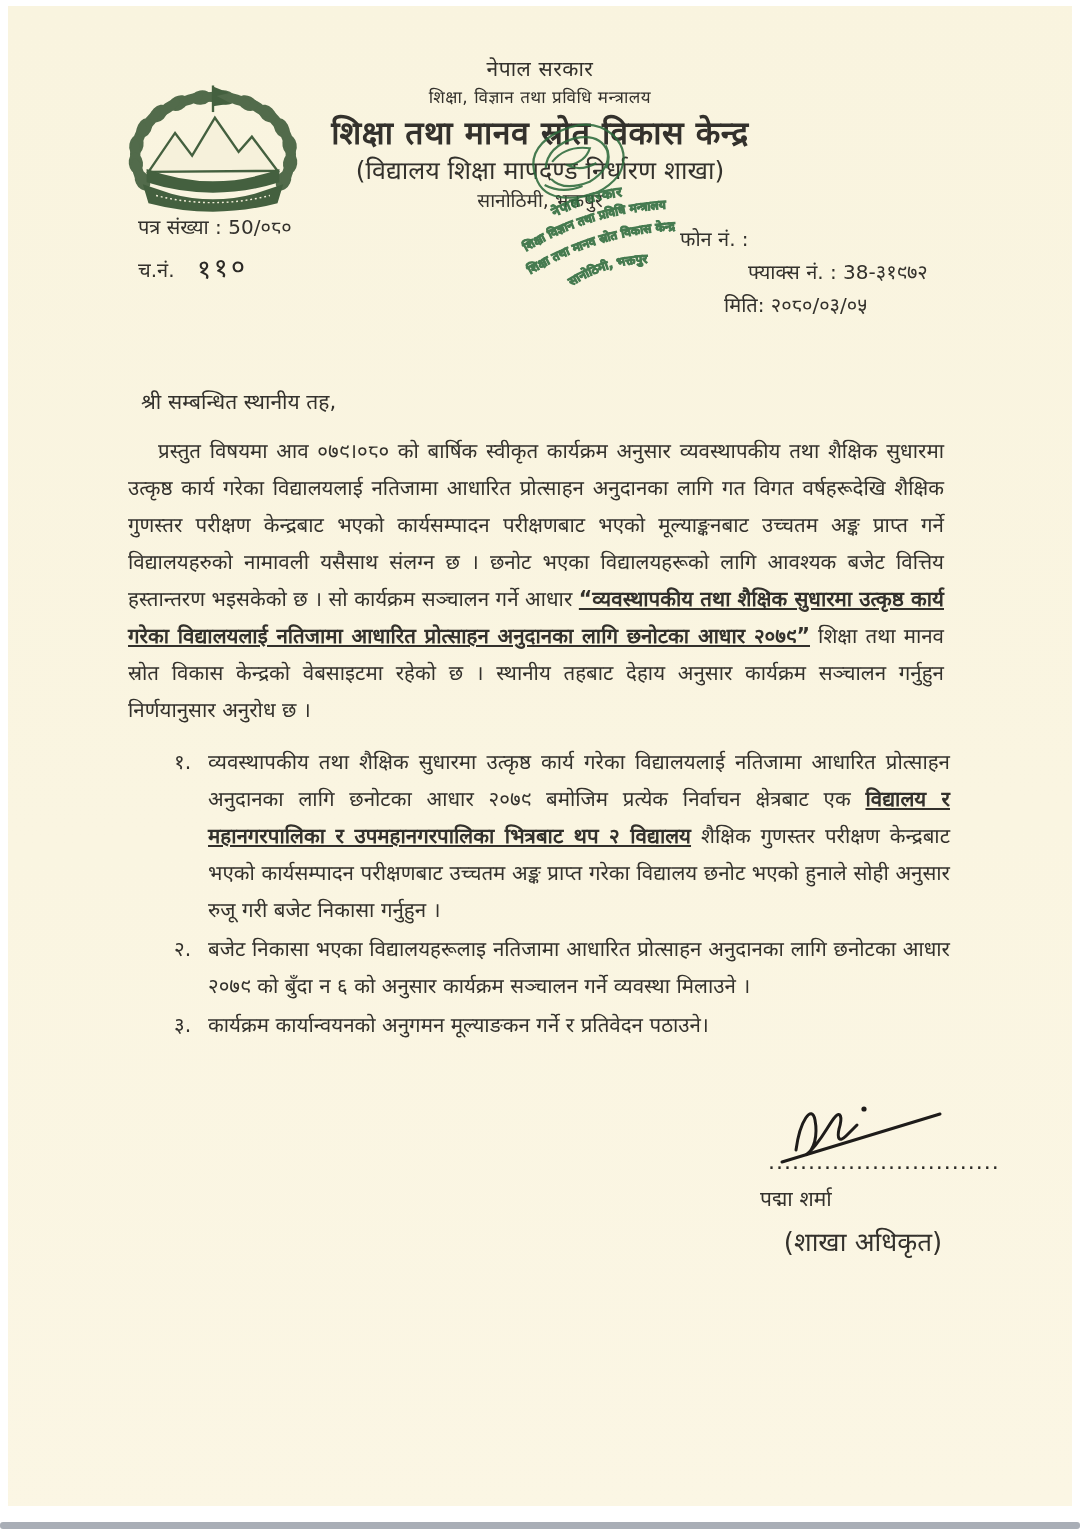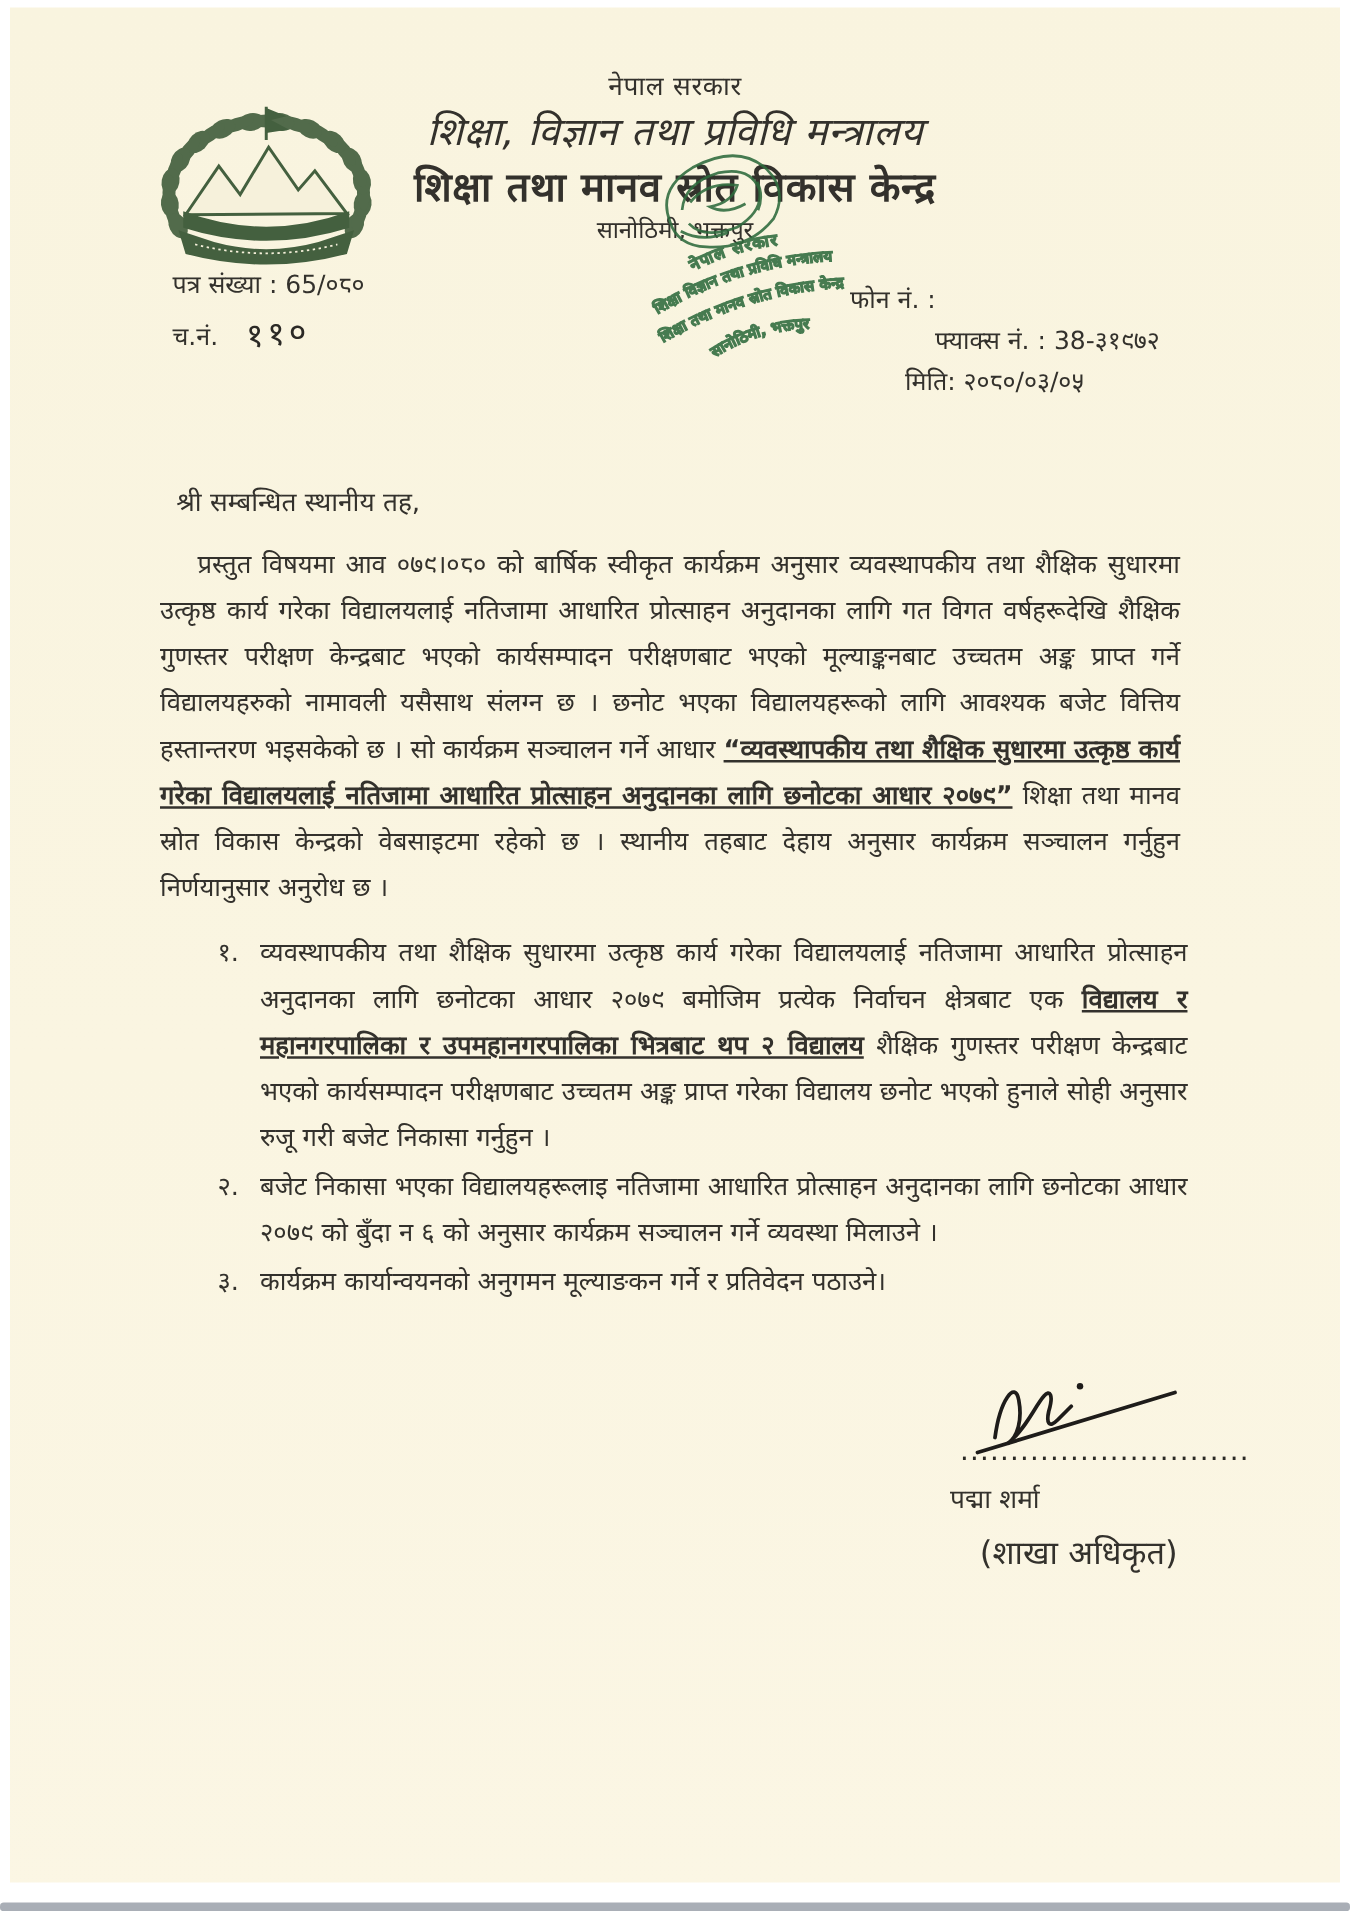--- a/index.html
+++ b/index.html
@@ -15,21 +15,21 @@
     color:#33312c;
   }
   .bottom-shadow{
     position:absolute;left:0;right:0;bottom:0;height:7px;
     background:#a9aeb6;border-radius:3px;
   }
   
   .emblem{position:absolute;left:110px;top:70px;width:190px;height:148px;}
   .letterhead{position:absolute;left:0;top:50px;width:100%;text-align:center;line-height:1.25;}
   .lh-gov{font-size:21px;letter-spacing:.5px;}
-  .lh-ministry{font-size:31px;margin-top:5px;letter-spacing:.5px;font-style:italic;}
+  .lh-ministry{font-size:17px;margin-top:5px;letter-spacing:.5px;}
   .lh-dept{font-size:32px;font-weight:bold;margin-top:4px;letter-spacing:.5px;}
   .lh-branch{font-size:25px;margin-top:2px;}
   .lh-address{font-size:19px;margin-top:3px;}
   
   .stamp{position:absolute;left:448px;top:104px;width:280px;height:210px;opacity:.88;pointer-events:none;}
   .stamp text{fill:#2e6b3d;font-weight:bold;font-family:"DejaVu Sans",sans-serif;}
   
   .ref-left{position:absolute;left:130px;top:207px;font-size:20px;line-height:1.4;}
   .ref-chno-row{margin-top:8px;}
   .hand-number{display:inline-block;font-size:27px;letter-spacing:3px;transform:rotate(-5deg);margin-left:16px;color:#2b2925;}
@@ -101,20 +101,21 @@
     <path d="M30,98 Q100,124 170,98 L170,112 Q100,134 30,112 Z" fill="#44603f"></path>
 
     <path d="M26,114 L56,124 Q100,136 144,124 L174,114 L168,134 Q100,152 32,134 Z" fill="#44603f"></path>
     <path d="M40,126 Q100,141 160,126" stroke="#f6f1db" stroke-width="1.5" fill="none" stroke-dasharray="2 3"></path>
   </svg>
 
   <div class="letterhead">
     <div class="lh-gov">नेपाल सरकार</div>
     <div class="lh-ministry">शिक्षा, विज्ञान तथा प्रविधि मन्त्रालय</div>
     <div class="lh-dept">शिक्षा तथा मानव स्रोत विकास केन्द्र</div>
+    <div class="lh-branch">(विद्यालय शिक्षा मापदण्ड निर्धारण शाखा)</div>
     <div class="lh-address">सानोठिमी, भक्तपुर</div>
   </div>
 
   <svg class="stamp" viewBox="0 0 280 210" aria-hidden="true">
     <g transform="rotate(-17 140 120)" stroke="#2e6b3d" fill="none">
 
       <g stroke-width="2.2">
         <path d="M98,52 Q96,24 128,16 Q168,8 184,34 Q196,56 178,74 Q152,92 120,80 Q98,72 98,52 Z"></path>
         <path d="M110,46 Q118,26 146,26 Q172,28 174,48 Q172,66 148,72 Q120,74 112,58"></path>
         <path d="M118,42 Q136,30 158,40 Q150,52 132,50 Q142,60 160,56"></path>
@@ -128,21 +129,21 @@
         <path id="arc4" d="M84,172 Q140,150 196,172"></path>
       </defs>
       <text font-size="13" letter-spacing="1"><textPath href="#arc1" startOffset="50%" text-anchor="middle">नेपाल सरकार</textPath></text>
       <text font-size="12"><textPath href="#arc2" startOffset="50%" text-anchor="middle">शिक्षा विज्ञान तथा प्रविधि मन्त्रालय</textPath></text>
       <text font-size="12"><textPath href="#arc3" startOffset="50%" text-anchor="middle">शिक्षा तथा मानव स्रोत विकास केन्द्र</textPath></text>
       <text font-size="12"><textPath href="#arc4" startOffset="50%" text-anchor="middle">सानोठिमी, भक्तपुर</textPath></text>
     </g>
   </svg>
 
   <div class="ref-left">
-    <div>पत्र संख्या : 65/०८०</div>
+    <div>पत्र संख्या : 50/०८०</div>
     <div class="ref-chno-row">
       <span>च.नं.</span>
       <span class="hand-number">११०</span>
     </div>
   </div>
   <div class="phone">फोन नं. :</div>
   <div class="fax">फ्याक्स नं. : 38-३१९७२</div>
   <div class="date">मिति: २०८०/०३/०५</div>
 
   <div class="salutation">श्री सम्बन्धित स्थानीय तह,</div>

